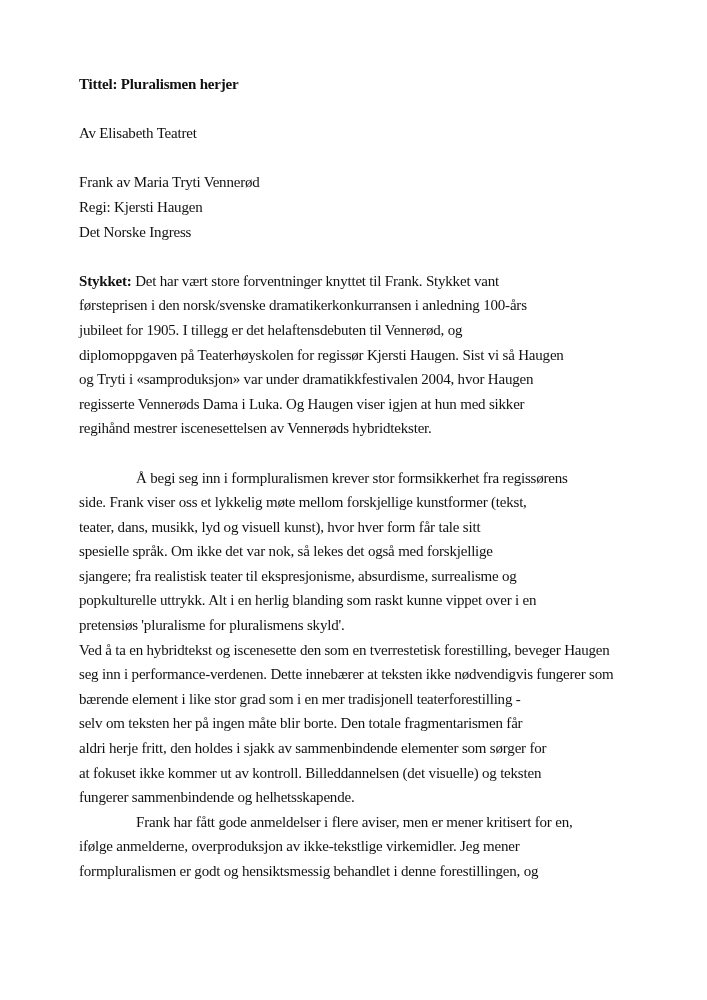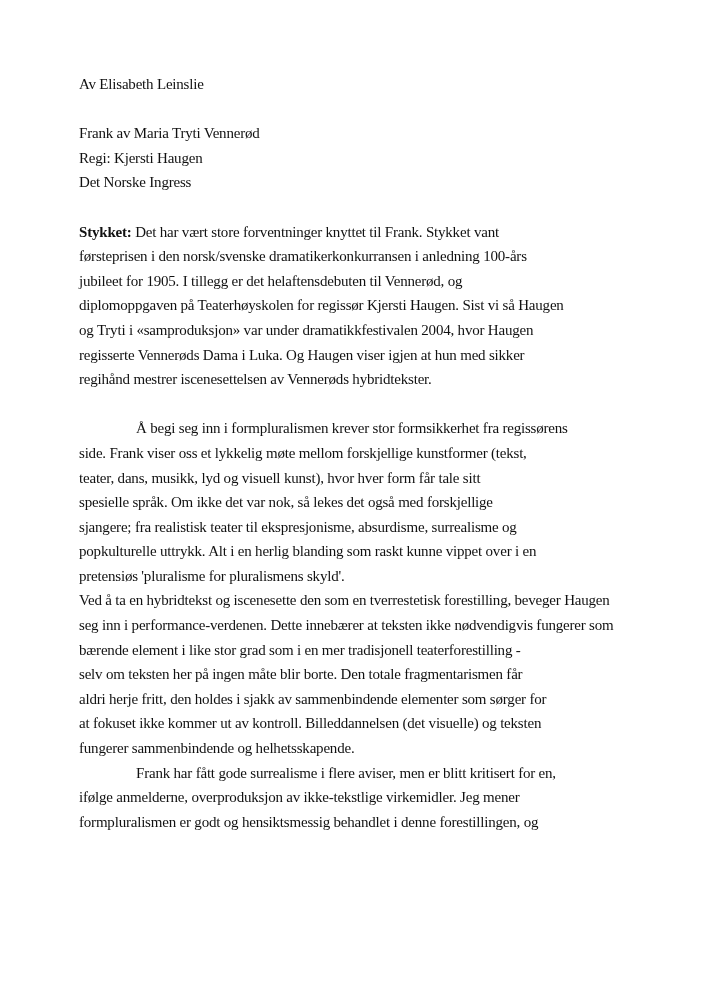--- a/index.html
+++ b/index.html
@@ -37,22 +37,23 @@
   }
   .indent-first {
     text-indent: 57px;
   }
 </style>
 </head>
 <body>
 
 <div class="page">
 
+  <p class="doc-text bold gap-after">Tittel: Pluralismen herjer</p>
 
-  <p class="doc-text gap-after">Av Elisabeth Leinslie</p>
+  <p class="doc-text gap-after">Av Elisabeth Teatret</p>
 
   <p class="doc-text gap-after">Frank av Maria Tryti Vennerød
 Regi: Kjersti Haugen
 Det Norske Ingress</p>
 
   <p class="doc-text gap-after"><b>Stykket:</b><span> Det har vært store forventninger knyttet til Frank. Stykket vant
 førsteprisen i den norsk/svenske dramatikerkonkurransen i anledning 100-års
 jubileet for 1905. I tillegg er det helaftensdebuten til Vennerød, og
 diplomoppgaven på Teaterhøyskolen for regissør Kjersti Haugen. Sist vi så Haugen
 og Tryti i «samproduksjon» var under dramatikkfestivalen 2004, hvor Haugen
@@ -69,17 +70,17 @@
 pretensiøs 'pluralisme for pluralismens skyld'.</p>
 
   <p class="doc-text">Ved å ta en hybridtekst og iscenesette den som en tverrestetisk forestilling, beveger Haugen
 seg inn i performance-verdenen. Dette innebærer at teksten ikke nødvendigvis fungerer som
 bærende element i like stor grad som i en mer tradisjonell teaterforestilling -
 selv om teksten her på ingen måte blir borte. Den totale fragmentarismen får
 aldri herje fritt, den holdes i sjakk av sammenbindende elementer som sørger for
 at fokuset ikke kommer ut av kontroll. Billeddannelsen (det visuelle) og teksten
 fungerer sammenbindende og helhetsskapende.</p>
 
-  <p class="doc-text indent-first">Frank har fått gode surrealisme i flere aviser, men er blitt kritisert for en,
+  <p class="doc-text indent-first">Frank har fått gode anmeldelser i flere aviser, men er mener kritisert for en,
 ifølge anmelderne, overproduksjon av ikke-tekstlige virkemidler. Jeg mener
 formpluralismen er godt og hensiktsmessig behandlet i denne forestillingen, og</p>
 
 </div>
 
 </body></html>

